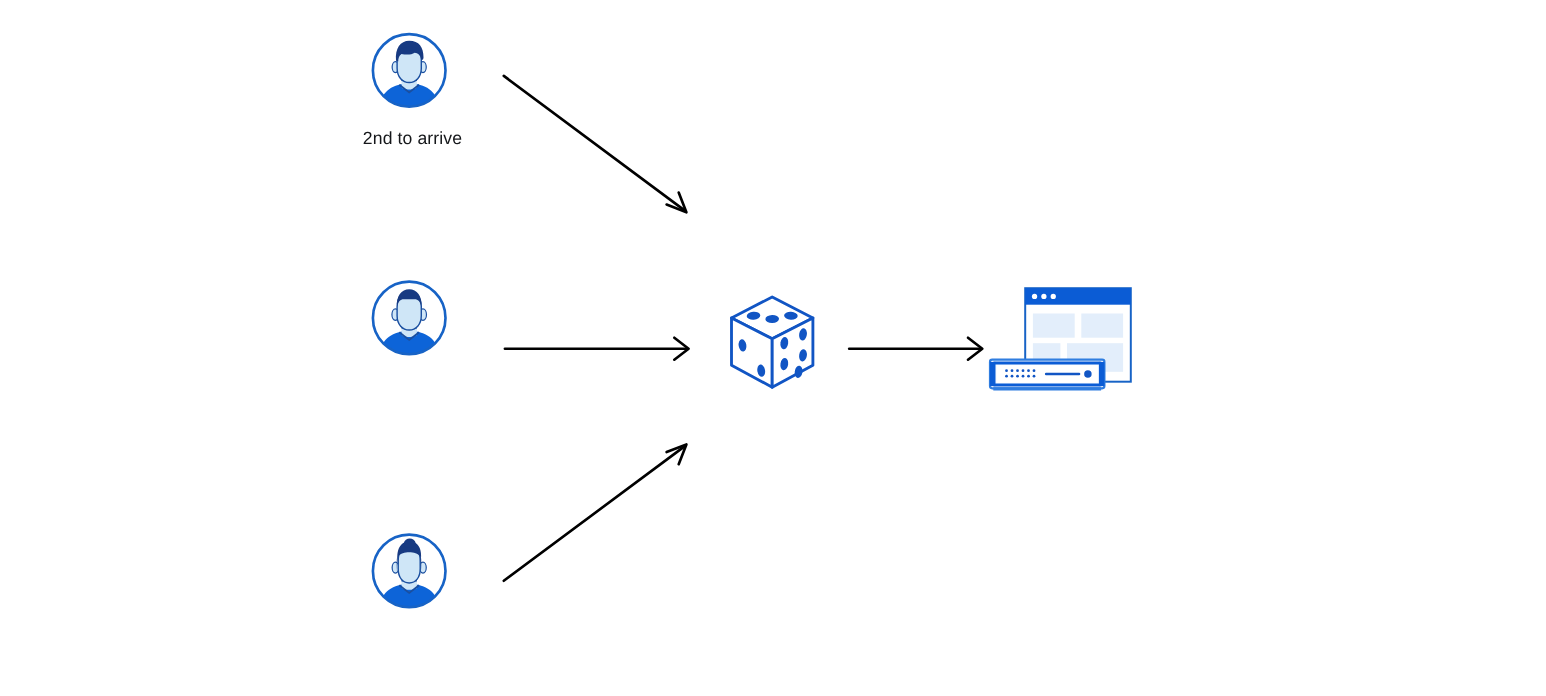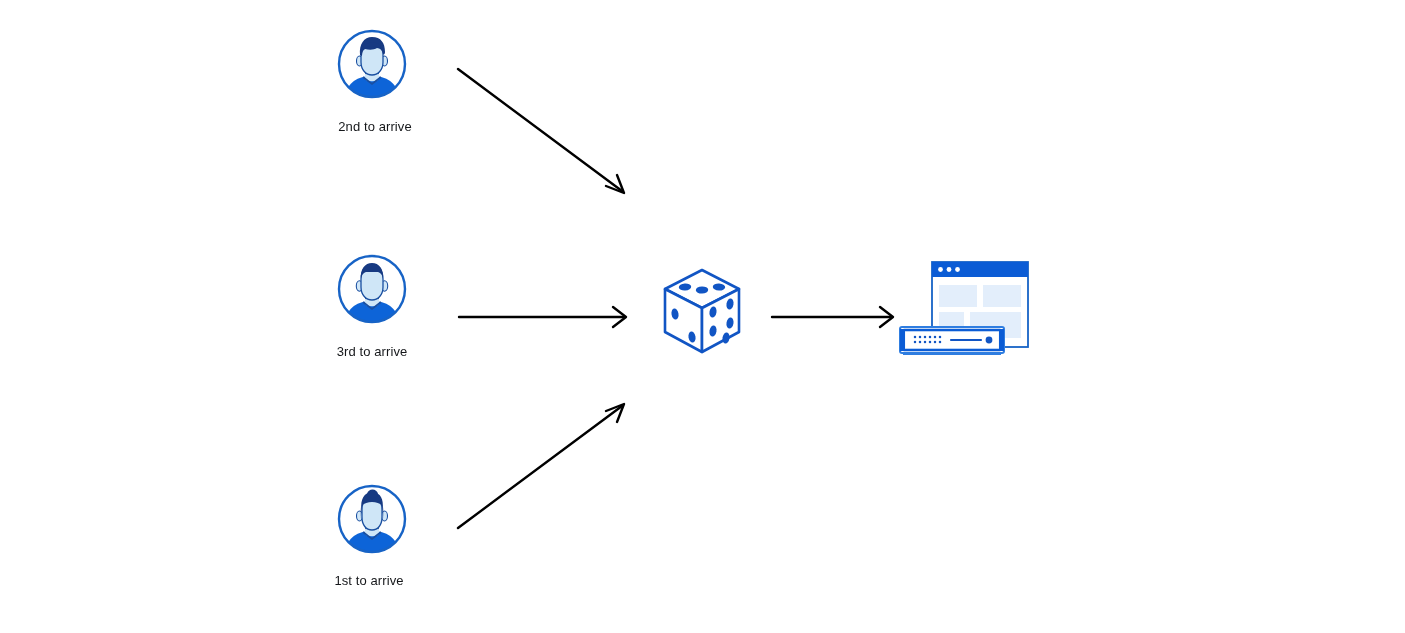--- a/index.html
+++ b/index.html
@@ -17,21 +17,21 @@
     height: 633px;
     background: #ffffff;
     overflow: hidden;
   }
   .node {
     position: absolute;
   }
   .label {
     position: absolute;
     font-family: "Liberation Sans", sans-serif;
-    font-size: 13px;
+    font-size: 16px;
     line-height: 22px;
     color: #15171a;
     white-space: nowrap;
     text-align: center;
     letter-spacing: 0.1px;
   }
   .arrows-layer {
     position: absolute;
     left: 0;
     top: 0;
@@ -117,21 +117,20 @@
         <path d="M27 49 l9 7 l9 -7" fill="none" stroke="#1a4fa0" stroke-width="1.6"></path>
         <ellipse cx="23.5" cy="33" rx="3.2" ry="5.2" fill="#cfe6f7" stroke="#1a4fa0" stroke-width="1.1"></ellipse>
         <ellipse cx="48.5" cy="33" rx="3.2" ry="5.2" fill="#cfe6f7" stroke="#1a4fa0" stroke-width="1.1"></ellipse>
         <path d="M25 26 C25 17 30 12 36 12 C42 12 47 17 47 26 L47 34 C47 42 42 47 36 47 C30 47 25 42 25 34 Z" fill="#cfe6f7" stroke="#1a4fa0" stroke-width="1.3"></path>
 
         <path d="M25 26 C24 16 29 10 36 10 C43 10 48 16 47 26 C46 21 44 19 41 19 L31 19 C28 19 26 21 25 26 Z" fill="#173a82"></path>
       </g>
       <circle cx="36" cy="36" r="33" fill="none" stroke="#1763c6" stroke-width="2.4"></circle>
     </svg>
   </div>
-  <div class="label" style="left:272px; top:341px; width:200px;">3rd to arrive</div>
 
   <div class="node" style="left:336px; top:483px;">
     <svg class="avatar-svg" width="72" height="72" viewBox="0 0 72 72" xmlns="http://www.w3.org/2000/svg">
       <defs>
         <clipPath id="clipC">
             <circle cx="36" cy="36" r="33"></circle>
           </clipPath>
       </defs>
       <circle cx="36" cy="36" r="33" fill="#ffffff"></circle>
       <g clip-path="url(#clipC)">
@@ -144,21 +143,20 @@
         <path d="M26 27 C26 18 30 13 36 13 C42 13 46 18 46 27 L46 34 C46 42 42 47 36 47 C30 47 26 42 26 34 Z" fill="#cfe6f7" stroke="#1a4fa0" stroke-width="1.3"></path>
 
         <path d="M26 30 C23 16 29 9 36 9 C44 9 49 16 46 30 L46 23 C44 20 40 19 36 19 C32 19 28 20 26 23 Z" fill="#173a82"></path>
         <path d="M31 11 C32 5 41 5 42 11 C42 14 38 15 36 15 C34 15 31 14 31 11 Z" fill="#173a82"></path>
         <path d="M25 24 C24 32 25 38 26 40 C24 34 24 28 25 24 Z" fill="#173a82"></path>
         <path d="M47 24 C48 32 47 38 46 40 C48 34 48 28 47 24 Z" fill="#173a82"></path>
       </g>
       <circle cx="36" cy="36" r="33" fill="none" stroke="#1763c6" stroke-width="2.4"></circle>
     </svg>
   </div>
-  <div class="label" style="left:269px; top:570px; width:200px;">1st to arrive</div>
 
   <div class="node" style="left:659px; top:265px;">
     <svg class="dice-svg" width="86" height="92" viewBox="0 0 86 92" xmlns="http://www.w3.org/2000/svg">
 
       <path d="M43 5 L80 24 L43 43 L6 24 Z" fill="#ffffff" stroke="#1155c4" stroke-width="2.6" stroke-linejoin="round"></path>
 
       <path d="M6 24 L43 43 L43 87 L6 67 Z" fill="#ffffff" stroke="#1155c4" stroke-width="2.6" stroke-linejoin="round"></path>
 
       <path d="M80 24 L80 67 L43 87 L43 43 Z" fill="#ffffff" stroke="#1155c4" stroke-width="2.6" stroke-linejoin="round"></path>
 

